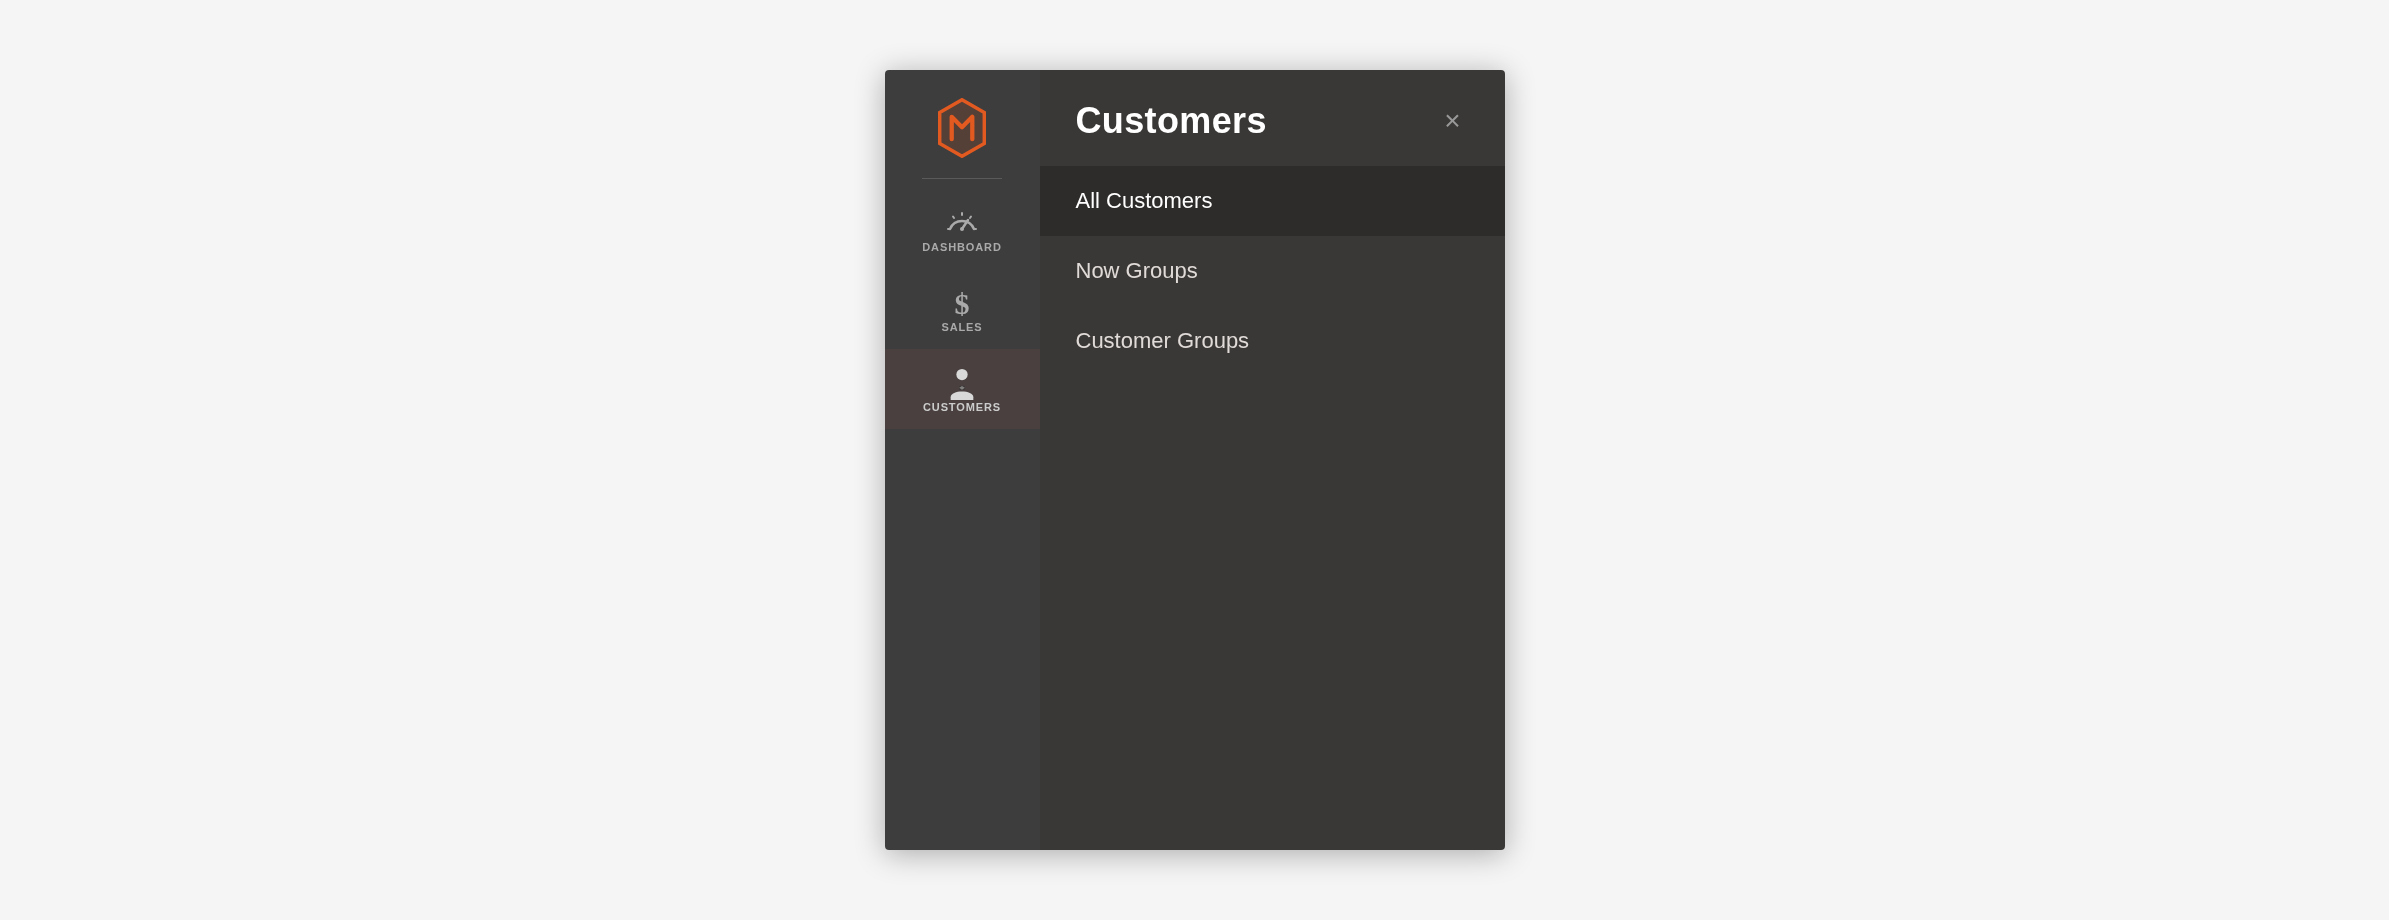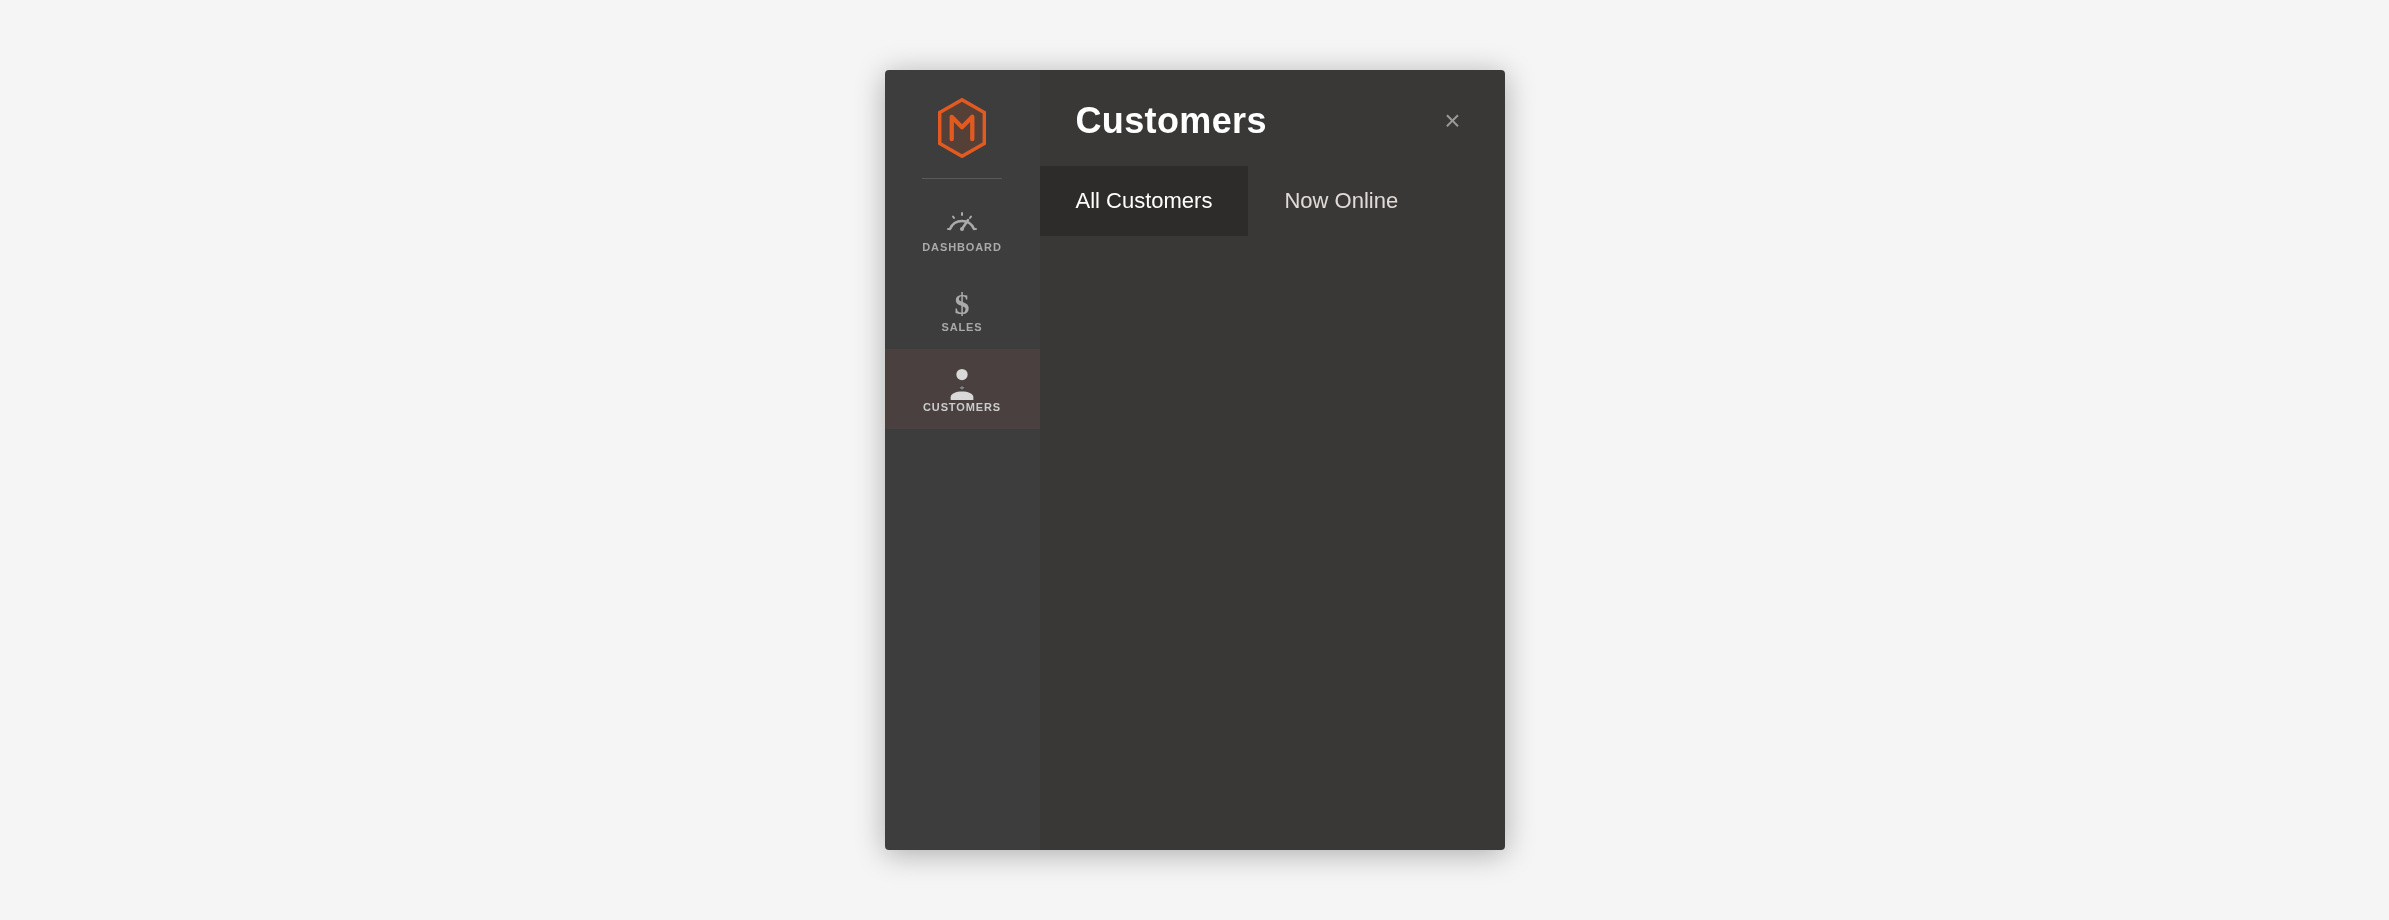--- a/index.html
+++ b/index.html
@@ -109,21 +109,21 @@
       color: #999;
       cursor: pointer;
       background: none;
       border: none;
       line-height: 1;
       padding: 4px 8px;
     }
 
     .flyout-menu {
       display: flex;
-      flex-direction: row;
+      flex-direction: column;
       padding: 0 0 20px 0;
     }
 
     .flyout-menu-item {
       padding: 22px 36px;
       font-size: 22px;
       font-weight: 500;
       color: #e0dbd8;
       cursor: pointer;
       border-radius: 0;
@@ -224,22 +224,25 @@
       <button class="flyout-close">×</button>
     </div>
 
     <div class="flyout-menu">
 
       <div class="flyout-menu-item active">
         <span>All Customers</span>
       </div>
 
       <div class="flyout-menu-item">
-        <span>Now Online</span>
+        <span>Now Groups</span>
       </div>
 
 
+      <div class="flyout-menu-item">
+        <span>Customer Groups</span>
+      </div>
 
     </div>
 
   </div>
 
 </div>
 
 </body></html>

